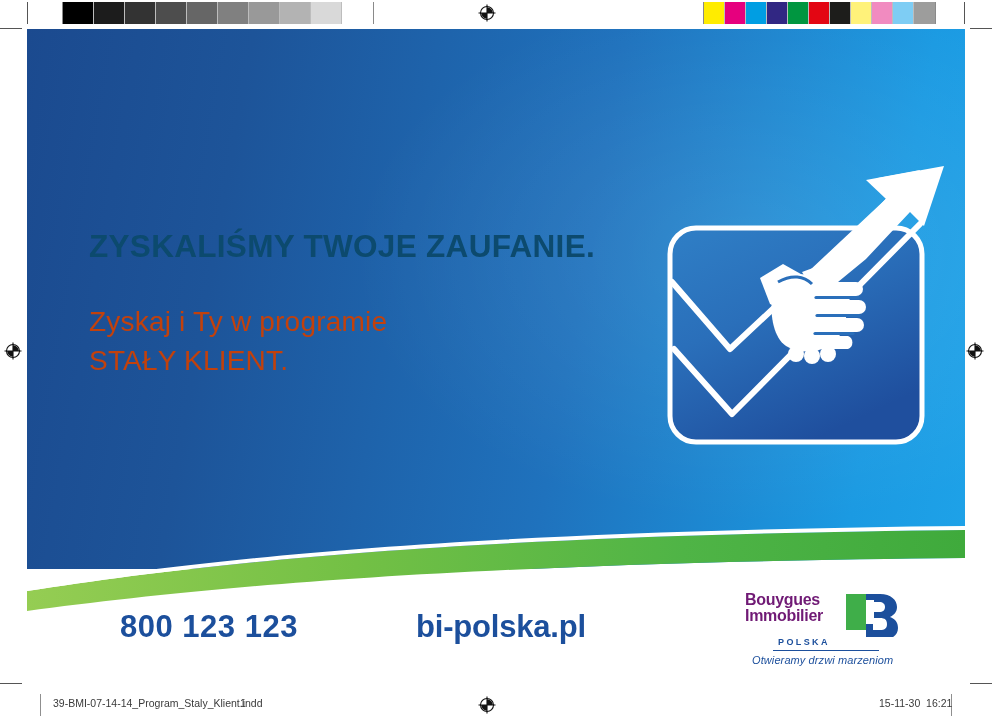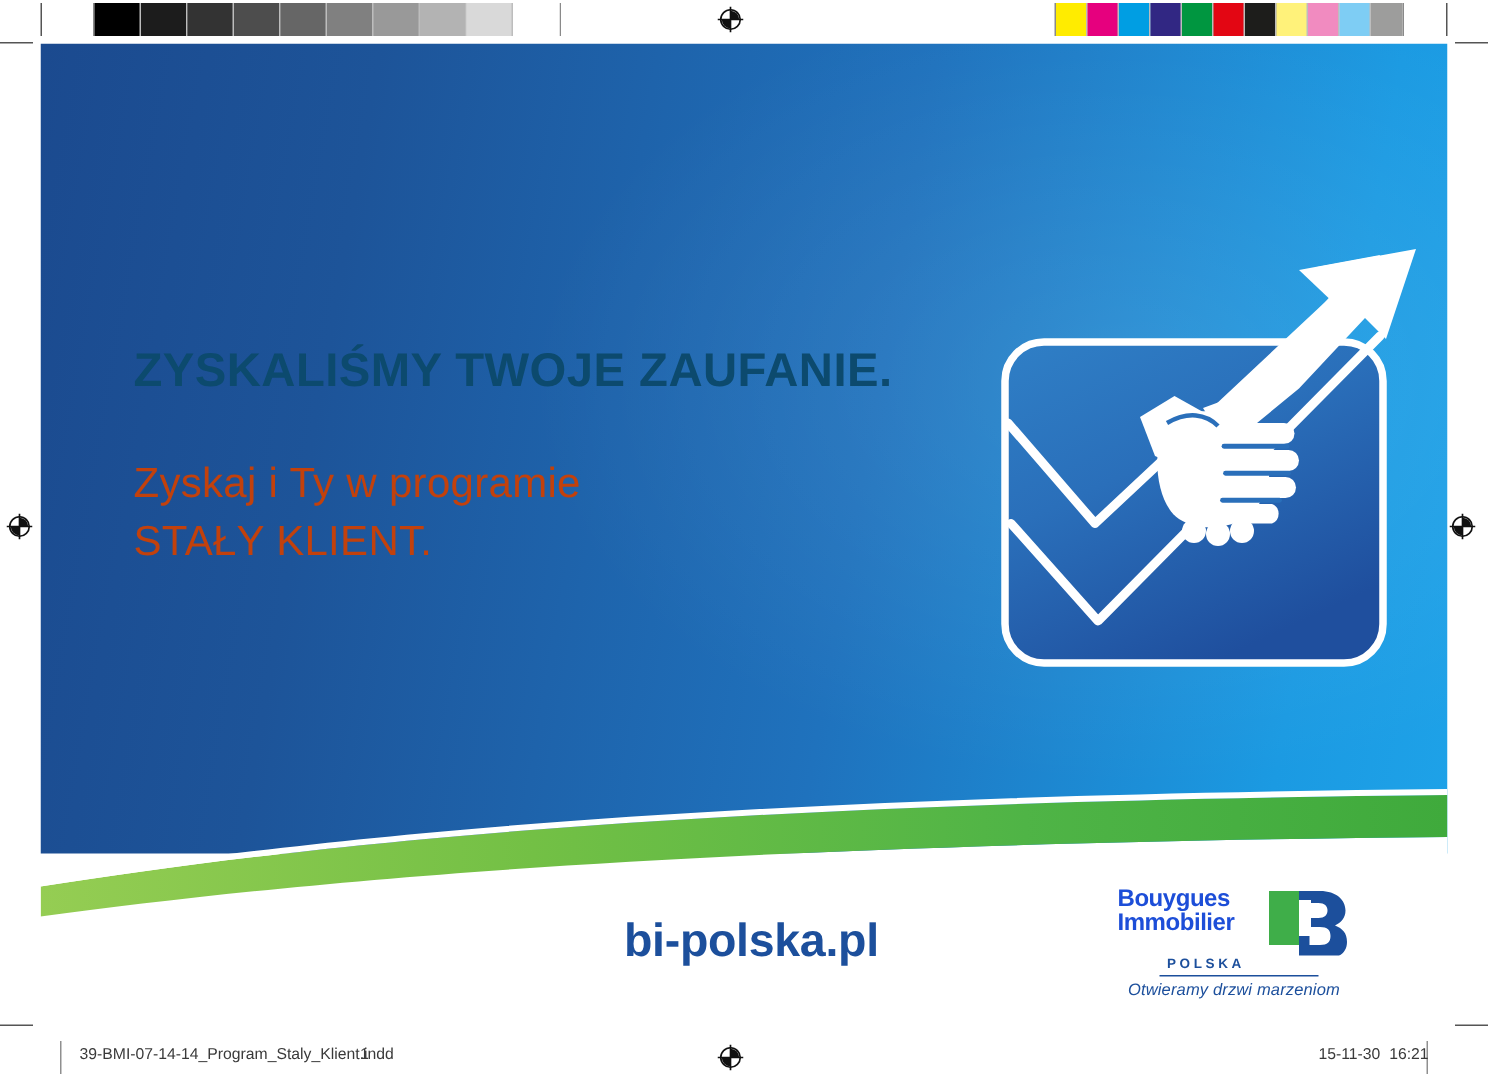--- a/index.html
+++ b/index.html
@@ -162,21 +162,21 @@
   }
   #logo-top {
     position: relative;
     height: 45px;
   }
   #logo-words {
     position: absolute;
     left: 0; top: 0;
     font-size: 16px;
     font-weight: bold;
-    color: #1d4ed8;
+    color: #701a75;
     line-height: 1.0;
     letter-spacing: -0.3px;
   }
   #logo-words div { white-space: nowrap; }
   #logo-mark {
     position: absolute;
     left: 101px;
     top: -2px;
     width: 54px;
     height: 47px;
@@ -377,20 +377,21 @@
         <path d="M164 133.5 h42"></path>
         <path d="M165 151.5 h42"></path>
         <path d="M163 169.5 h38"></path>
       </g>
 
       <path d="M126 118 C 140 110, 152 112, 160 120" fill="none" stroke="#2a6fba" stroke-width="3"></path>
     </svg>
   </div>
 
   <div id="contact-row">
+    <div id="phone">800 123 123</div>
     <div id="website">bi-polska.pl</div>
 
     <div id="corp-logo">
       <div id="logo-top">
         <div id="logo-words">
           <div>Bouygues</div>
           <div>Immobilier</div>
         </div>
         <div id="logo-mark">
           <svg width="54" height="47" viewBox="0 0 54 47">

